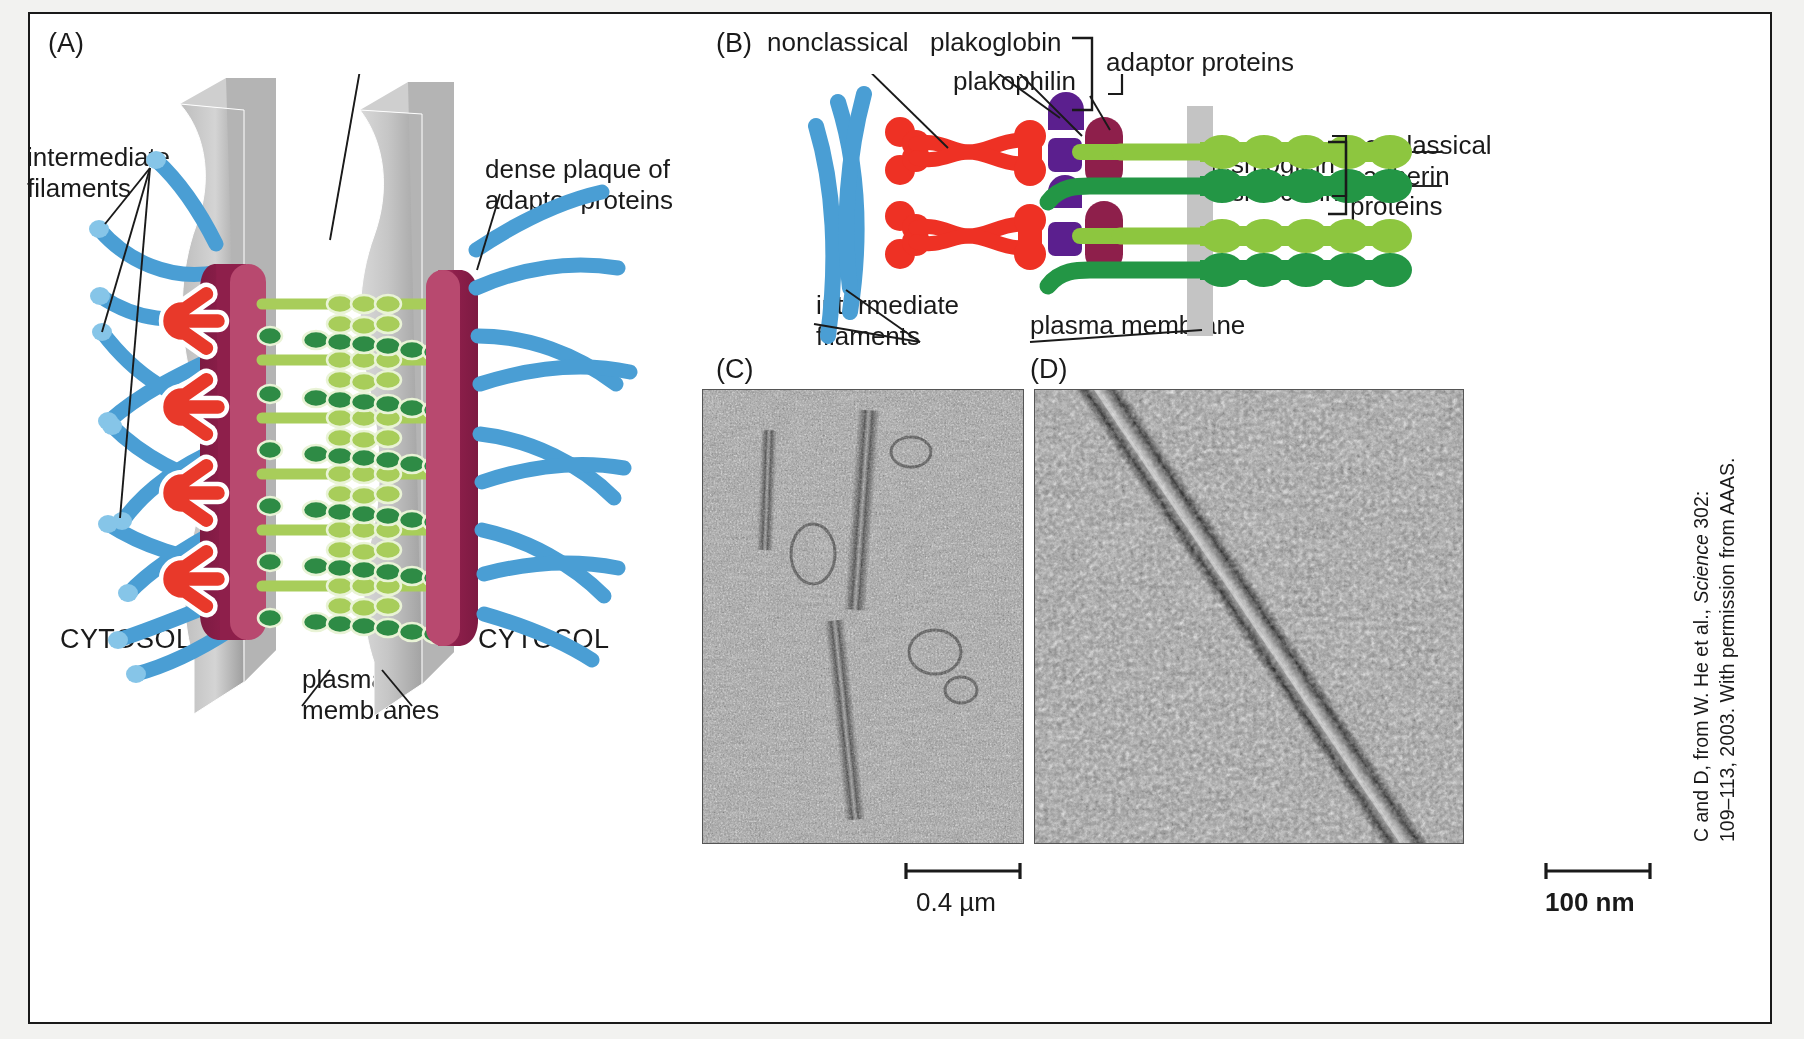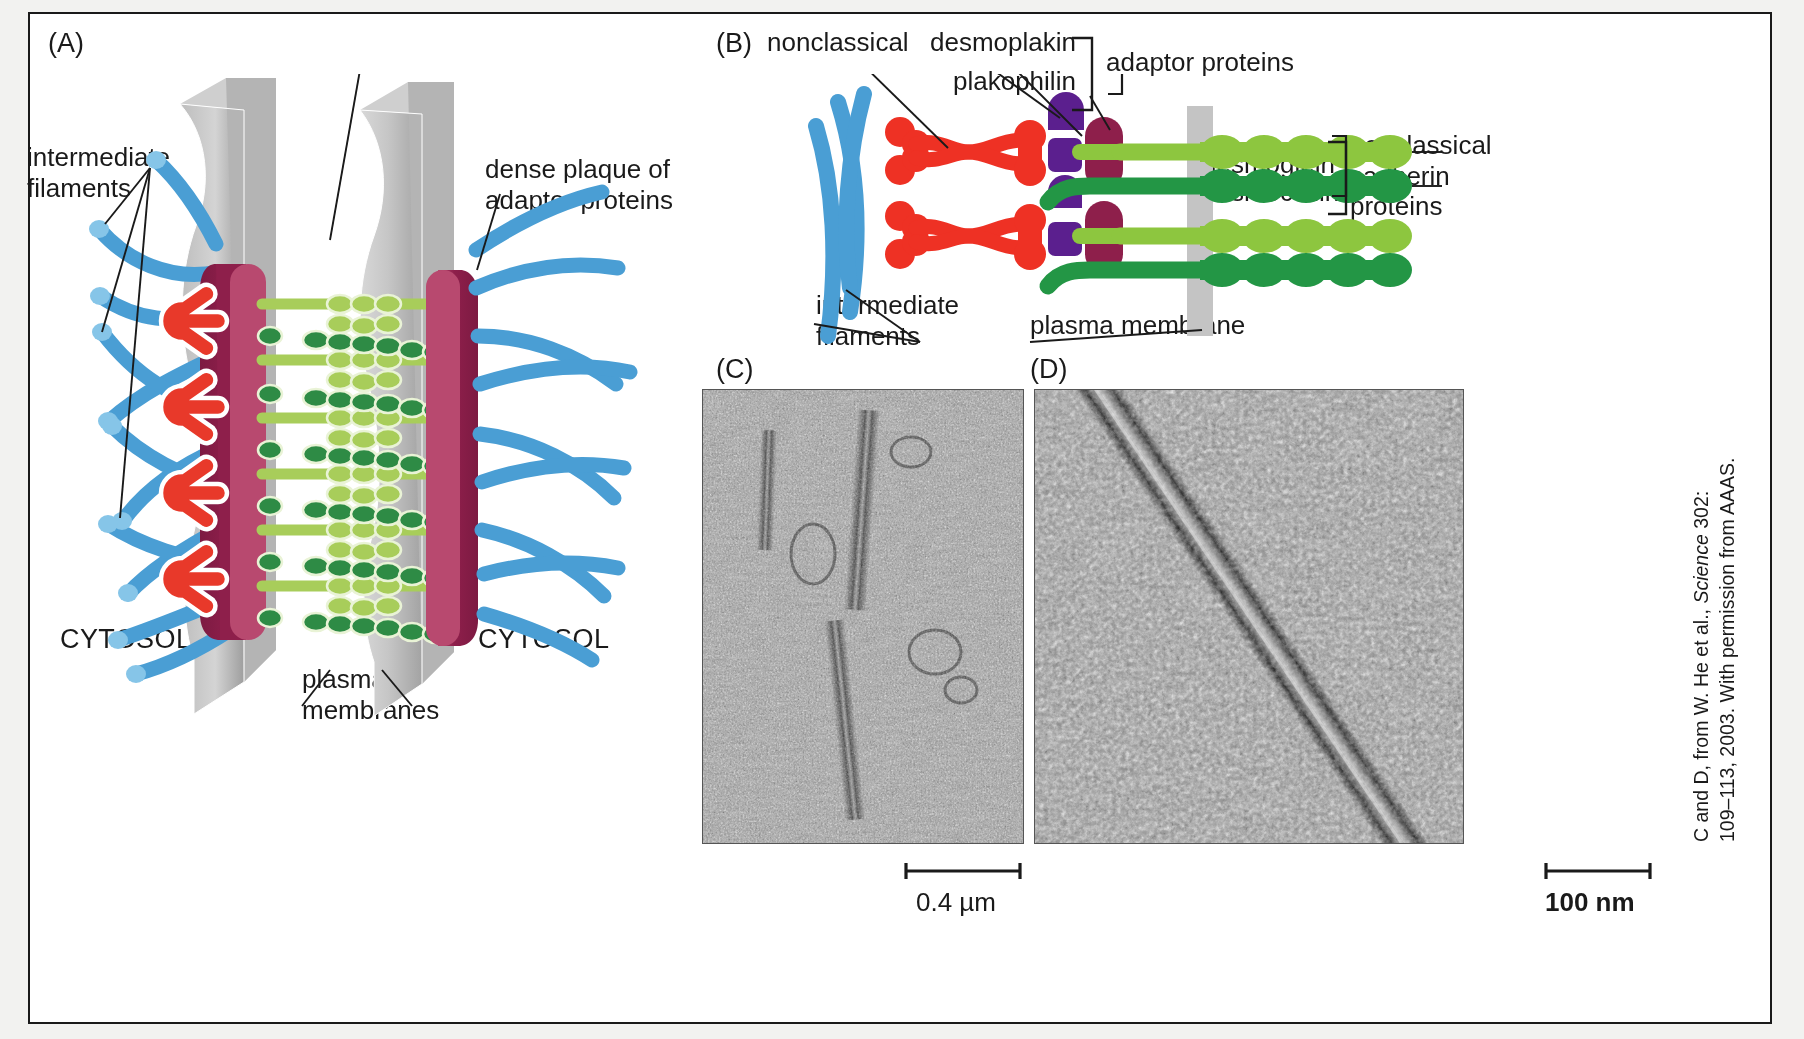--- a/index.html
+++ b/index.html
@@ -270,21 +270,21 @@
         <path d="M120,94 L72,258"></path>
         <path d="M120,94 L90,444"></path>
         <path d="M470,120 L447,196"></path>
         <path d="M300,596 L272,632"></path>
         <path d="M352,596 L382,632"></path>
       </g>
     </svg>
 
     <div class="lbl panelid" style="left:686px;top:14px;">(B)</div>
     <div class="lbl txt" style="left:737px;top:13px;">nonclassical</div>
-    <div class="lbl txt" style="left:900px;top:13px;">desmoplakin</div>
+    <div class="lbl txt" style="left:900px;top:13px;">plakoglobin</div>
     <div class="lbl txt" style="left:923px;top:52px;">plakophilin</div>
     <div class="lbl txt" style="left:1076px;top:33px;text-align:center;">adaptor proteins</div>
     <div class="lbl txt" style="left:1172px;top:135px;">desmoglein</div>
     <div class="lbl txt" style="left:1172px;top:163px;">desmocollin</div>
     <div class="lbl txt" style="left:1320px;top:116px;">nonclassical
 cadherin
 proteins</div>
     <div class="lbl txt" style="left:786px;top:276px;">intermediate
 filaments</div>
     <div class="lbl txt" style="left:1000px;top:296px;">plasma membrane</div>

